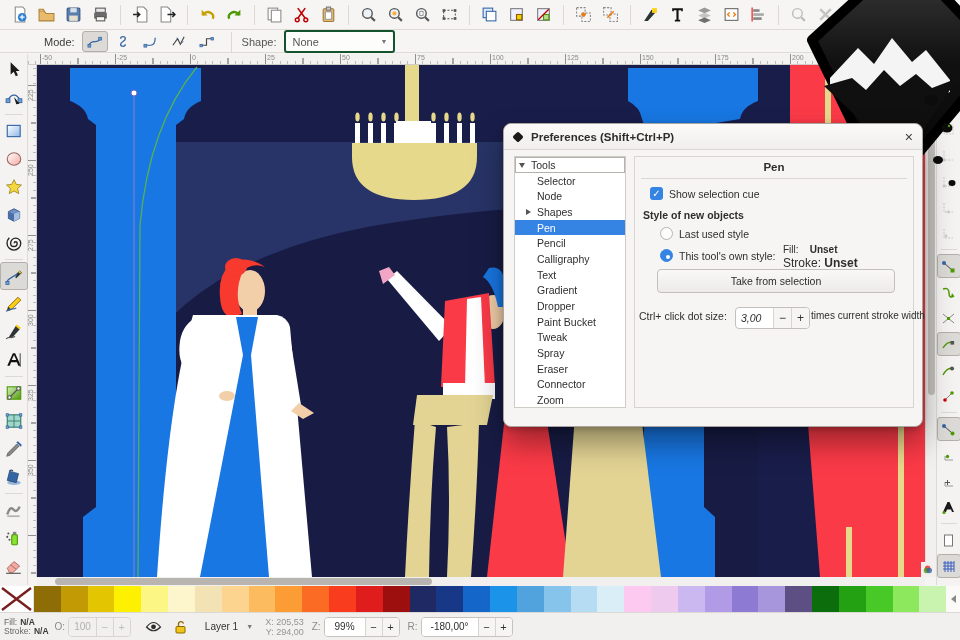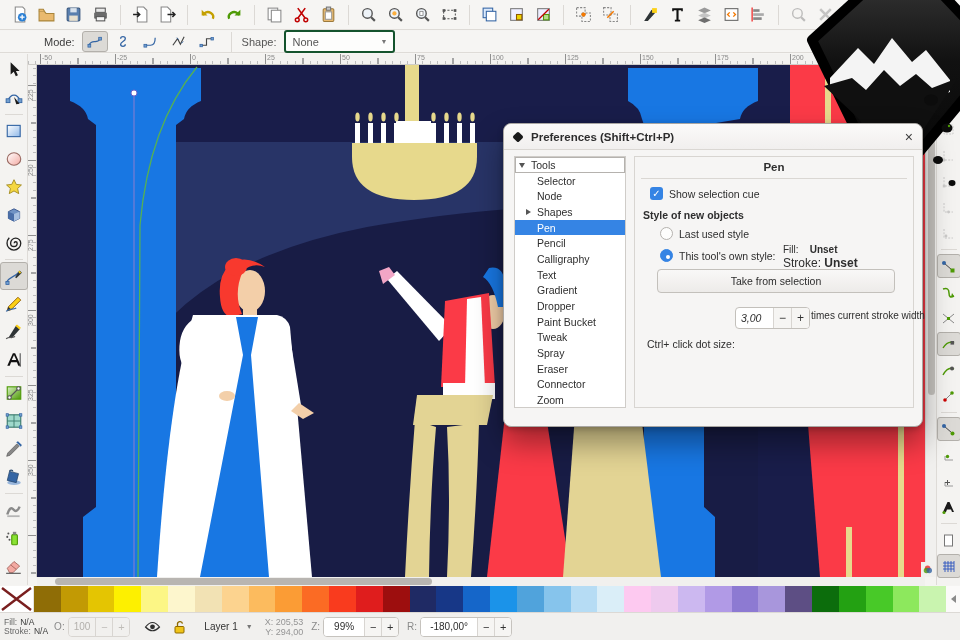--- a/index.html
+++ b/index.html
@@ -57,21 +57,21 @@
   
   .palette{position:absolute;left:0;top:586px;width:960px;height:26px;background:#fbfaf9;display:flex;align-items:stretch;}
   .swnone{width:33px;flex:0 0 auto;background:#fff;position:relative;border-right:1px solid #e5e3df;}
   .sw{flex:1 1 auto;}
   .palarrow{width:14px;flex:0 0 auto;display:flex;align-items:center;justify-content:center;}
   .tri-left{width:0;height:0;border-top:4px solid transparent;border-bottom:4px solid transparent;border-right:5px solid #8a8a8a;}
   
   .status{position:absolute;left:0;top:612px;width:960px;height:28px;background:#f1f0ee;border-top:1px solid #dcd9d5;
       display:flex;align-items:center;font-size:10px;color:#444;box-sizing:border-box;padding:0 4px;}
   .fs{font-size:8.5px;line-height:9px;color:#666;margin-right:6px;}
-  .fs b{color:#3a3a3a;font-weight:normal;margin-left:3px;}
+  .fs b{color:#3a3a3a;font-weight:bold;margin-left:3px;}
   .spin{display:flex;align-items:stretch;height:18px;border:1px solid #c6c3be;border-radius:4px;overflow:hidden;background:#fff;}
   .spin .val{display:flex;align-items:center;padding:0 5px;background:#fff;font-size:10px;color:#2d2d2d;}
   .spin .b{width:16px;display:flex;align-items:center;justify-content:center;border-left:1px solid #d8d5d1;color:#333;background:#f6f5f3;font-size:11px;}
   .spin.disabled{background:#f1f0ee;border-color:#d8d5d1;}
   .spin.disabled .val{background:#f1f0ee;color:#b3b0ac;}
   .spin.disabled .b{color:#c0bdb9;background:#f1f0ee;}
   .xy{font-size:9px;line-height:10px;color:#949494;text-align:right;margin:0 6px;}
   .msg{flex:1 1 auto;color:#4a4a4a;font-size:10.5px;white-space:nowrap;overflow:hidden;margin-left:6px;}
   .msg b{color:#1d1d1d;}
   
@@ -887,21 +887,21 @@
       <span class="plabel" style="left:8px;top:52px;font-weight:bold;">Style of new objects</span>
       <span class="radio" style="left:25px;top:70px;"></span>
       <span class="plabel" style="left:44px;top:71px;">Last used style</span>
       <span class="radio on" style="left:25px;top:92px;"></span>
       <span class="plabel" style="left:44px;top:93px;">This tool's own style:</span>
       <span class="plabel" style="left:148px;top:87px;font-size:10px;"><span>Fill:</span>&nbsp;&nbsp;&nbsp;&nbsp;<b>Unset</b></span>
       <span class="plabel" style="left:148px;top:99px;font-size:12px;text-align:center;"><span>Stroke:</span>&nbsp;<b>Unset</b></span>
       <div class="pbtn">
           <span>Take from selection</span>
         </div>
-      <span class="plabel" style="left:12px;top:153px;margin-top:28px;">Ctrl+ click dot size:</span>
+      <span class="plabel" style="left:4px;top:153px;">Ctrl+ click dot size:</span>
       <div class="pspin">
         <div class="val">3,00</div>
         <div class="b">−</div>
         <div class="b">+</div>
       </div>
       <span class="plabel" style="left:176px;top:153px;font-size:10px;">times current stroke width</span>
     </div>
   </div>
 
 </div>

